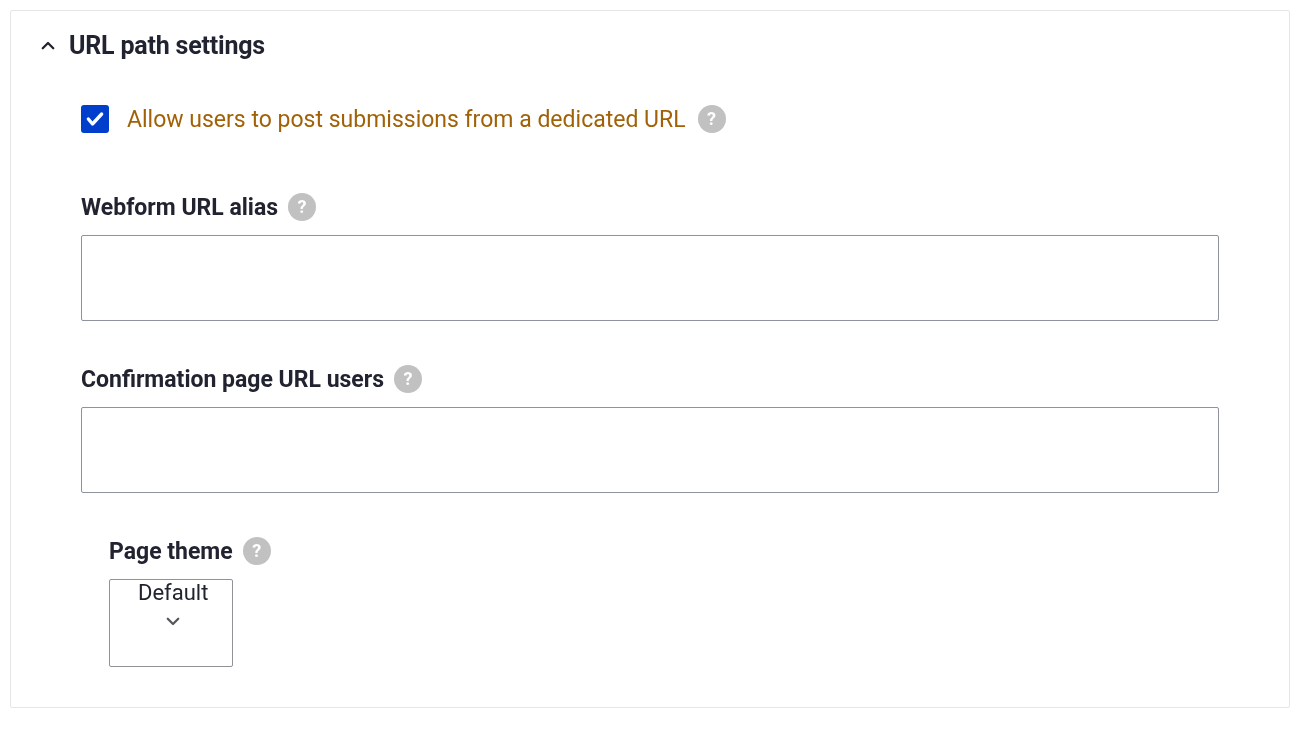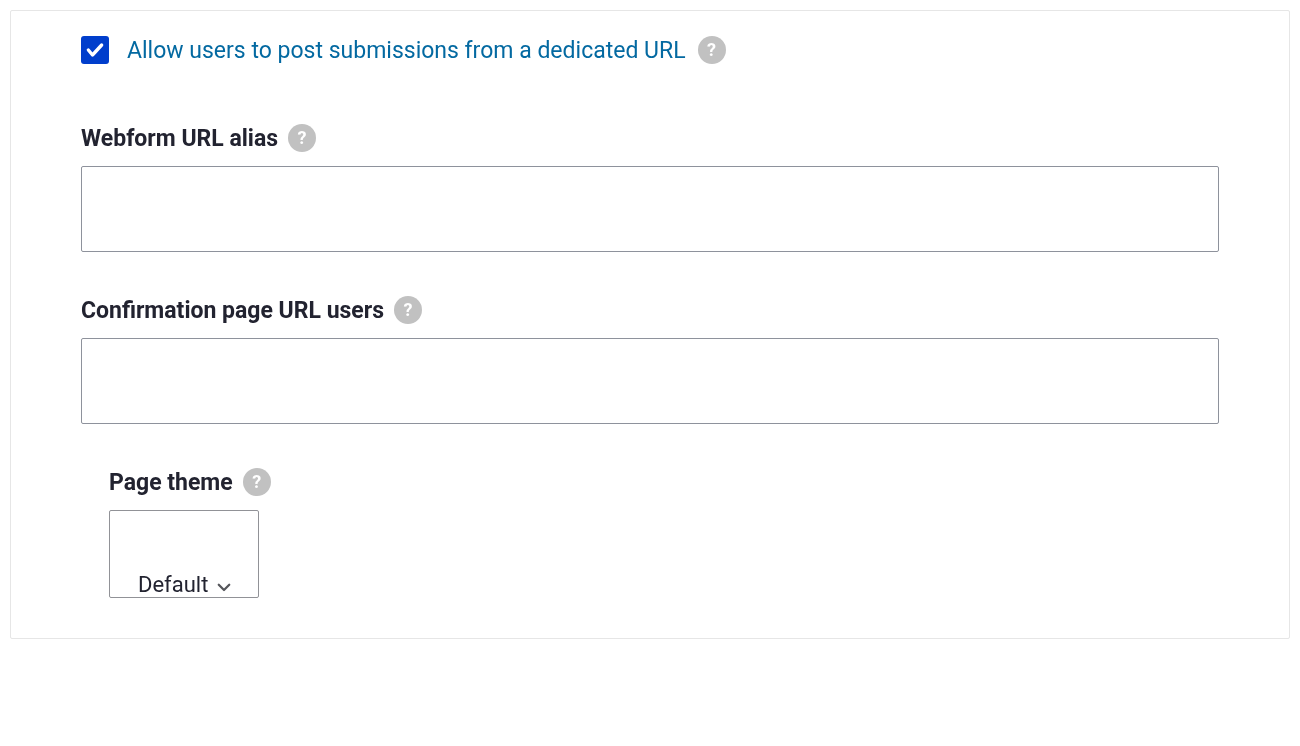--- a/index.html
+++ b/index.html
@@ -59,21 +59,21 @@
       background: #003ecc;
       display: flex;
       align-items: center;
       justify-content: center;
       flex-shrink: 0;
       cursor: pointer;
     }
     .checkbox-label {
       font-size: 23px;
       font-weight: 400;
-      color: #0369a1;
+      color: #a16207;
     }
     .field-label-row {
       display: flex;
       align-items: center;
       gap: 10px;
       margin-bottom: 14px;
     }
     .field-label {
       font-size: 23px;
       font-weight: 700;
@@ -102,28 +102,29 @@
       height: 86px;
       border: 1px solid #8e929c;
       border-radius: 2px;
       background: #ffffff;
       font-size: 20px;
       padding: 12px 16px;
       outline: none;
     }
     .select-wrap {
       display: inline-flex;
-      align-items: flex-end;
+      align-items: center;
       border: 1px solid #919297;
       border-radius: 2px;
       background: #ffffff;
       height: 88px;
       padding: 0 24px 0 28px;
       cursor: pointer;
       gap: 6px;
+      flex-direction: column;
     }
     .select-value {
       font-size: 22px;
       color: #222330;
     }
     .select-chevron {
       width: 20px;
       height: 20px;
       display: flex;
       align-items: center;
@@ -133,20 +134,28 @@
       display: inline-flex;
       align-items: center;
       gap: 10px;
     }
   </style>
 </head>
 <body>
 
 <div class="details-panel">
 
+  <div class="summary-row">
+    <span class="chevron">
+      <svg width="18" height="18" viewBox="0 0 24 24" fill="none" stroke="#222330" stroke-width="3" stroke-linecap="round" stroke-linejoin="round">
+        <polyline points="5 15 12 8 19 15"></polyline>
+      </svg>
+    </span>
+    <h2 class="summary-title">URL path settings</h2>
+  </div>
 
   <div class="panel-body">
 
     <div class="checkbox-row">
       <span class="checkbox">
         <svg width="20" height="20" viewBox="0 0 24 24" fill="none" stroke="#ffffff" stroke-width="4" stroke-linecap="round" stroke-linejoin="round">
           <polyline points="4 12 9 18 20 6"></polyline>
         </svg>
       </span>
       <div class="inline-flex">

